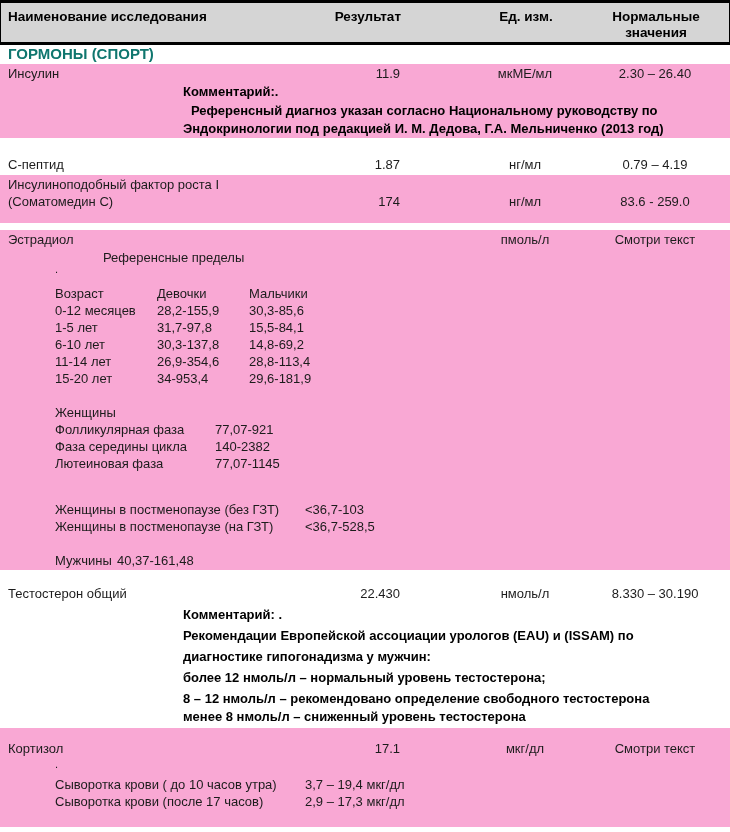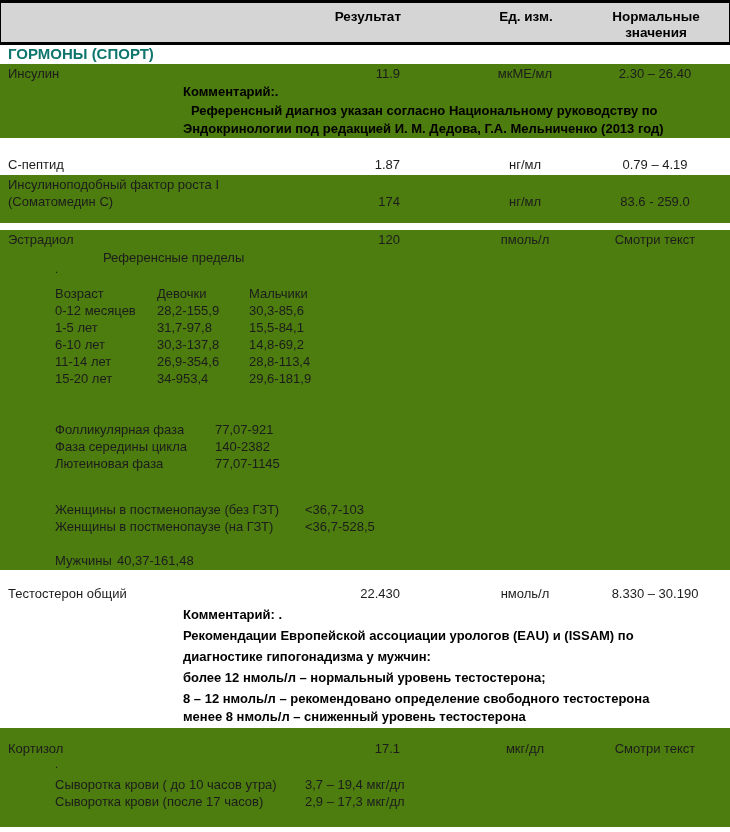--- a/index.html
+++ b/index.html
@@ -13,21 +13,21 @@
 
   
   .header-box{
     position:absolute;top:0;left:0;width:728px;height:39px;
     background:#d5d5d5;border-top:3px solid #000;border-bottom:3px solid #000;
     border-left:1px solid #000;border-right:1px solid #000;
     font-weight:bold;color:#000;font-size:13.5px;
   }
 
   
-  .band{position:absolute;left:0;width:730px;background:#4d7c0f;}
+  .band{position:absolute;left:0;width:730px;background:#f9a8d4;}
 
   
   .row4{position:absolute;left:0;width:730px;height:17px;}
   .c-name{position:absolute;left:8px;top:0;white-space:nowrap;}
   .c-result{position:absolute;left:225px;top:0;width:175px;text-align:right;}
   .c-units{position:absolute;left:440px;top:0;width:170px;text-align:center;}
   .c-normal{position:absolute;left:585px;top:0;width:140px;text-align:center;}
 
   .h-normal{position:absolute;left:585px;top:6px;width:140px;text-align:center;line-height:16px;}
 
@@ -46,20 +46,21 @@
   .v117{position:absolute;left:117px;white-space:nowrap;}
   .dot{position:absolute;left:55px;font-size:11px;}
   .ref-title{position:absolute;left:103px;white-space:nowrap;}
 </style>
 </head>
 <body>
 
 <div class="page">
 
   <div class="header-box">
+    <span class="abs nowrap" style="left:7px;top:6px;">Наименование исследования</span>
     <span class="c-result" style="top:6px;">Результат</span>
     <span class="c-units" style="top:6px;">Ед. изм.</span>
     <div class="h-normal">
       <div>Нормальные</div>
       <div>значения</div>
     </div>
   </div>
 
   <div class="section-title">ГОРМОНЫ (СПОРТ)</div>
 
@@ -95,21 +96,20 @@
   <div class="row4" style="top:228px;">
     <span class="c-name">Пролактин</span>
     <span class="c-result">292.59</span>
     <span class="c-units">мМЕ/л</span>
     <span class="c-normal">72.66 – 407.40</span>
   </div>
 
   <div class="band" style="top:230px;height:340px;">
     <div class="row4" style="top:2px;">
       <span class="c-name">Эстрадиол</span>
-      <span class="c-result">120</span>
       <span class="c-units">пмоль/л</span>
       <span class="c-normal">Смотри текст</span>
     </div>
     <div class="ref-title" style="top:20px;">Референсные пределы</div>
     <div class="dot" style="top:33px;">.</div>
 
     <div class="line" style="top:56px;">
       <span class="t1">Возраст</span>
       <span class="t2">Девочки</span>
       <span class="t3">Мальчики</span>
@@ -133,20 +133,23 @@
       <span class="t1">11-14 лет</span>
       <span class="t2">26,9-354,6</span>
       <span class="t3">28,8-113,4</span>
     </div>
     <div class="line" style="top:141px;">
       <span class="t1">15-20 лет</span>
       <span class="t2">34-953,4</span>
       <span class="t3">29,6-181,9</span>
     </div>
 
+    <div class="line" style="top:175px;">
+      <span class="t1">Женщины</span>
+    </div>
     <div class="line" style="top:192px;">
       <span class="t1">Фолликулярная фаза</span>
       <span class="v215">77,07-921</span>
     </div>
     <div class="line" style="top:209px;">
       <span class="t1">Фаза середины цикла</span>
       <span class="v215">140-2382</span>
     </div>
     <div class="line" style="top:226px;">
       <span class="t1">Лютеиновая фаза</span>

